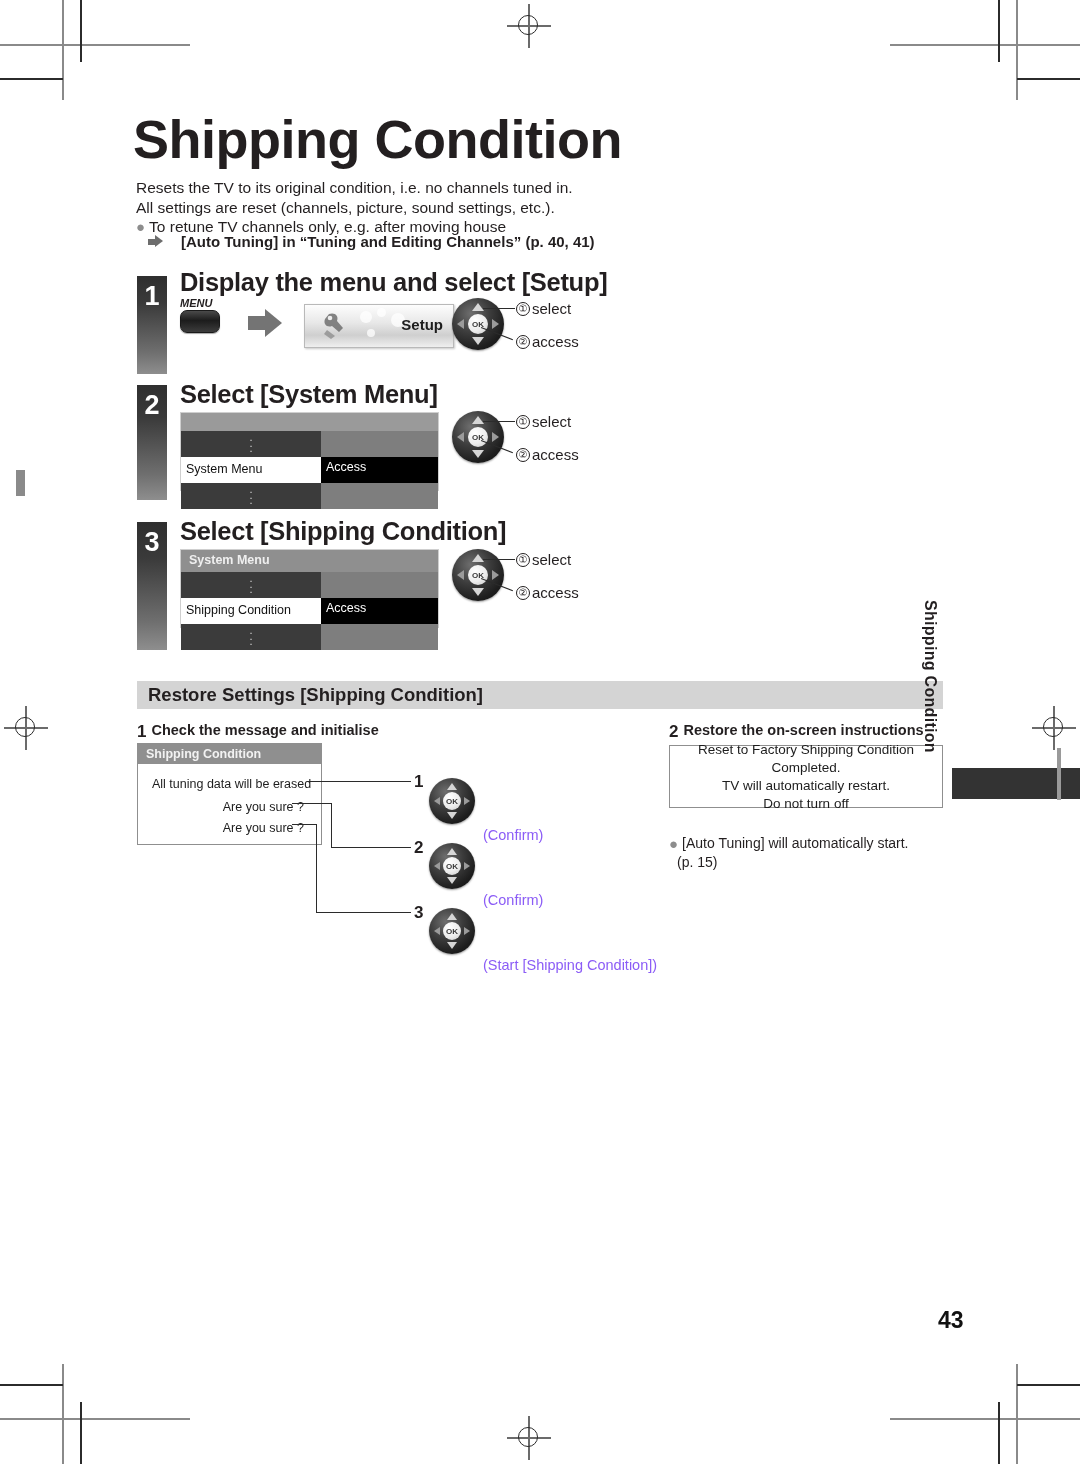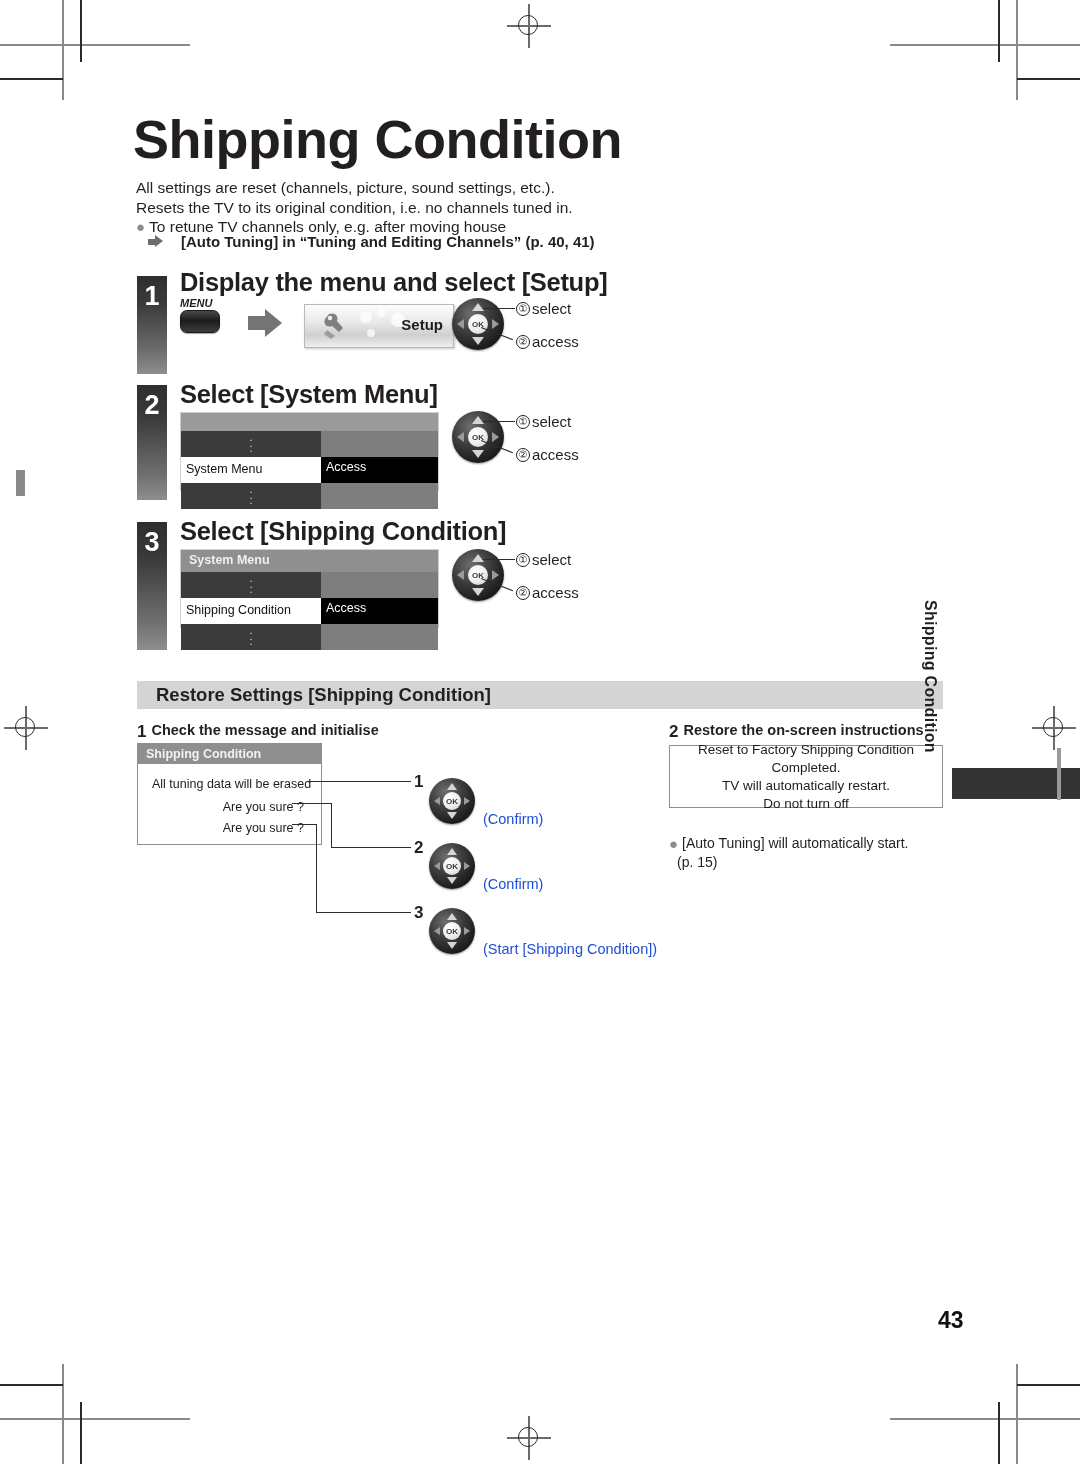--- a/index.html
+++ b/index.html
@@ -87,32 +87,32 @@
   .tri.rt{top:50%;transform:translateY(-50%);}
 
   .lead-line{position:absolute;background:#2b2b2b;}
   .annot{position:absolute;font-size:15px;color:#231f20;display:flex;align-items:center;gap:2px;}
   .circnum{display:inline-flex;align-items:center;justify-content:center;
       width:14px;height:14px;border:1.3px solid #231f20;border-radius:50%;
       font-size:10px;line-height:10px;box-sizing:border-box;}
 
   
   .sec-bar{position:absolute;background:#d4d4d4;display:flex;align-items:center;}
-  .sec-bar .t{font-size:18.5px;font-weight:bold;color:#231f20;padding-left:19px;}
+  .sec-bar .t{font-size:18.5px;font-weight:bold;color:#231f20;padding-left:11px;}
   .sub-h{position:absolute;font-size:14.5px;font-weight:bold;color:#231f20;display:flex;gap:5px;}
   .sub-h .n{font-size:17px;}
 
   .dlg{position:absolute;border:1px solid #8f8f8f;box-sizing:border-box;background:#fff;}
   .dlg-head{height:20px;background:#8f8f8f;color:#f2f2f2;font-size:12.5px;font-weight:bold;
             padding:3px 0 0 8px;box-sizing:border-box;}
   .dlg-body{position:relative;height:calc(100% - 20px);}
   .dlg-line{position:absolute;font-size:12.5px;color:#1d1d1d;white-space:nowrap;}
 
   .numlbl{position:absolute;font-size:17px;font-weight:bold;color:#231f20;}
-  .paren{position:absolute;font-size:14.5px;color:#1d4ed8;white-space:nowrap;}
+  .paren{position:absolute;font-size:14.5px;color:#8b5cf6;white-space:nowrap;margin-top:16px;}
 
   .msgbox{position:absolute;border:1px solid #8f8f8f;background:#fff;box-sizing:border-box;
       display:flex;flex-direction:column;align-items:center;justify-content:center;
       font-size:13.5px;line-height:18px;color:#1d1d1d;}
   .note{position:absolute;font-size:14px;line-height:18px;color:#231f20;}
 
   
   .sidetab{position:absolute;writing-mode:vertical-rl;font-size:16px;font-weight:bold;
       color:#231f20;letter-spacing:0.3px;}
   .tabblock{position:absolute;background:#333;}
@@ -175,22 +175,22 @@
   <div class="reg" style="right:4px;top:706px;">
     <div class="rh"></div>
       <div class="rv"></div>
       <div class="circ"></div>
   </div>
   <div class="edgebar" style="left:16px;top:470px;width:9px;height:26px;"></div>
 
   <div class="title">Shipping Condition</div>
 
   <div class="lead">
+    <div>Resets the TV to its original condition, i.e. no channels tuned in.</div>
     <div>All settings are reset (channels, picture, sound settings, etc.).</div>
-    <div>Resets the TV to its original condition, i.e. no channels tuned in.</div>
     <div class="bullet-line">
       <span class="dot">●</span>
       <span>To retune TV channels only, e.g. after moving house</span>
     </div>
   </div>
 
   <div class="arrow-ref">
     <span class="arr-glyph"></span>
     <span>[Auto Tuning] in “Tuning and Editing Channels” (p. 40, 41)</span>
   </div>

